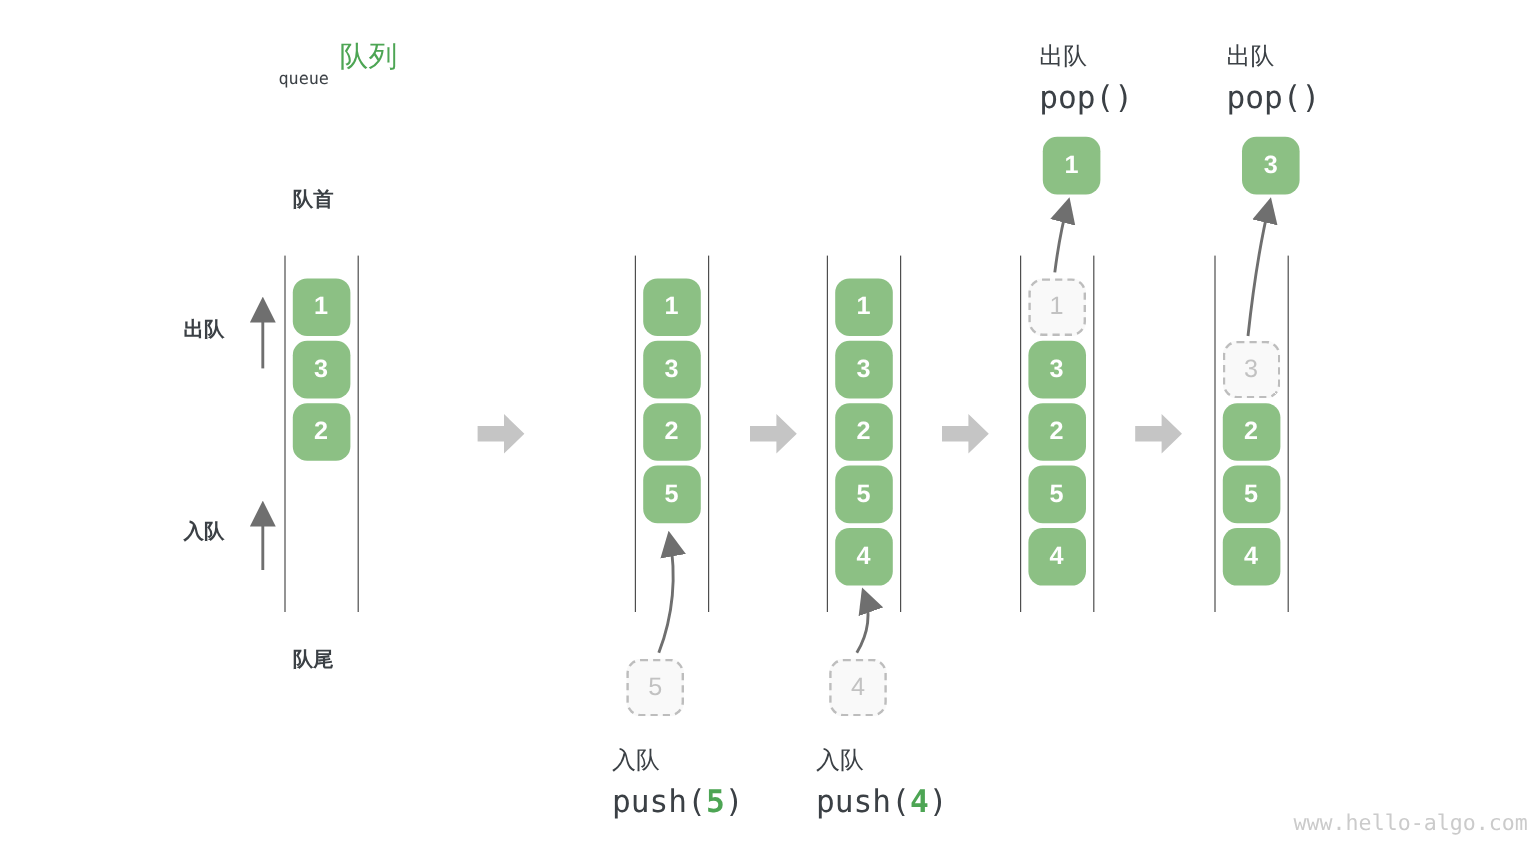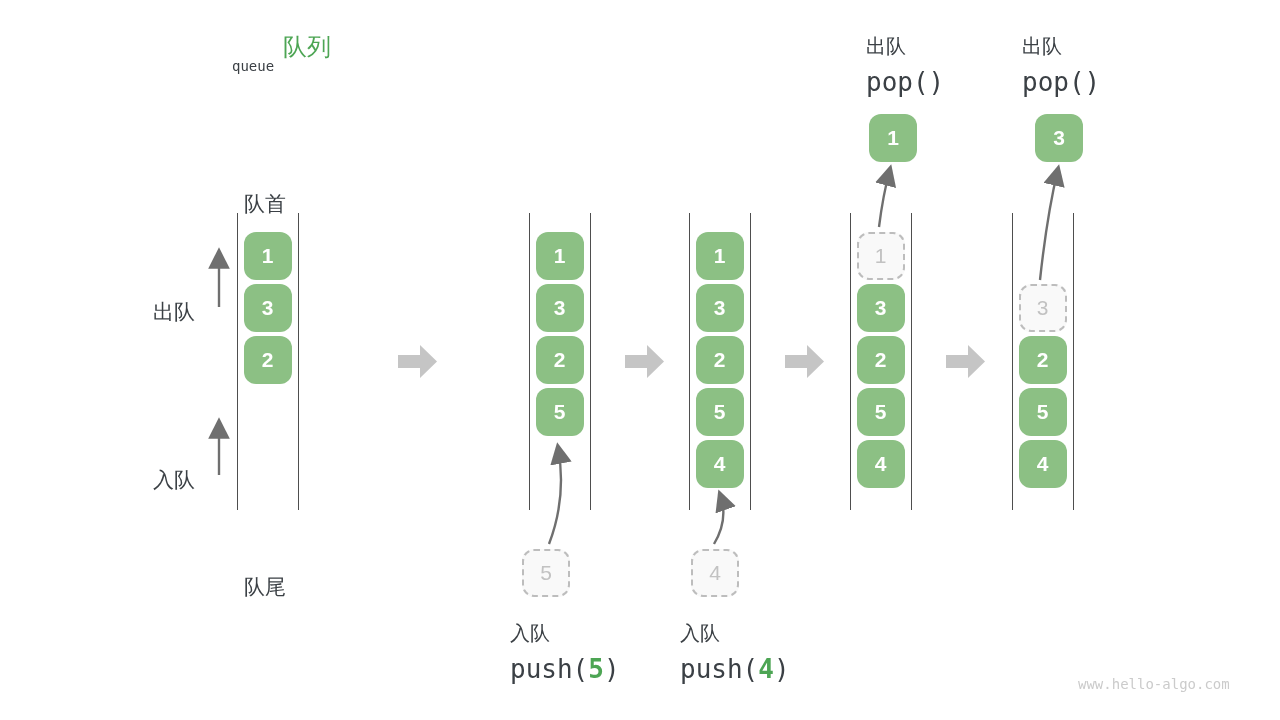--- a/index.html
+++ b/index.html
@@ -9,38 +9,38 @@
   }
   html,body{margin:0;padding:0;background:#fff;}
   .canvas{position:relative;width:1280px;height:720px;background:#ffffff;overflow:hidden;
           font-family:"Liberation Sans",sans-serif;}
   .overlay{position:absolute;left:0;top:0;pointer-events:none;}
   .flow-arrow{fill:none;stroke:var(--arrow_gray);stroke-width:2.4px;}
   .block-arrow{fill:var(--block_arrow);stroke:none;}
   .title-cn{position:absolute;left:239px;top:31px;font-size:24px;font-weight:normal;color:var(--title_green);margin-left:44px;}
   .title-en{position:absolute;left:232px;top:58px;font-size:14px;color:var(--dark);
             font-family:"DejaVu Sans Mono",monospace;}
-  .lbl{position:absolute;font-size:21px;font-weight:normal;color:var(--dark);white-space:nowrap;margin-top:35px;}
+  .lbl{position:absolute;font-size:17px;font-weight:bold;color:var(--dark);white-space:nowrap;}
   .lbl.front{left:244px;top:155px;}
   .lbl.rear{left:244px;top:538px;}
   .lbl.dequeue{left:153px;top:263px;}
   .lbl.enqueue{left:153px;top:431px;}
   .qcol{position:absolute;top:213px;height:297px;width:62px;box-sizing:border-box;
         border-left:1.5px solid var(--line);border-right:1.5px solid var(--line);}
   .slot{position:absolute;width:48px;height:48px;border-radius:12px;box-sizing:border-box;
         display:flex;align-items:center;justify-content:center;
         background:var(--green);color:#fff;font-size:21px;font-weight:bold;}
   .slot.dashed{background:var(--dashed_fill);border:2.5px dashed var(--dashed_border);
         color:var(--dashed_text);font-weight:normal;}
   .abs-slot{position:absolute;}
   .op-label{position:absolute;white-space:nowrap;}
   .op-label .l1{font-size:20px;color:var(--dark);margin-bottom:7px;}
   .op-label .l2{font-size:26px;color:var(--dark);font-family:"DejaVu Sans Mono",monospace;}
   .op-label .arg{color:var(--title_green);font-weight:bold;}
-  .watermark{position:absolute;left:1078px;top:676px;font-size:14px;color:var(--watermark);
+  .watermark{position:absolute;left:1078px;top:676px;font-size:18px;color:var(--watermark);
         font-family:"DejaVu Sans Mono",monospace;}
 </style>
 </head>
 <body>
 
 <div class="canvas">
 
   <svg class="overlay" width="1280" height="720">
     <defs>
       <marker id="ah" markerWidth="9" markerHeight="9" refX="7" refY="4.5" orient="auto">

